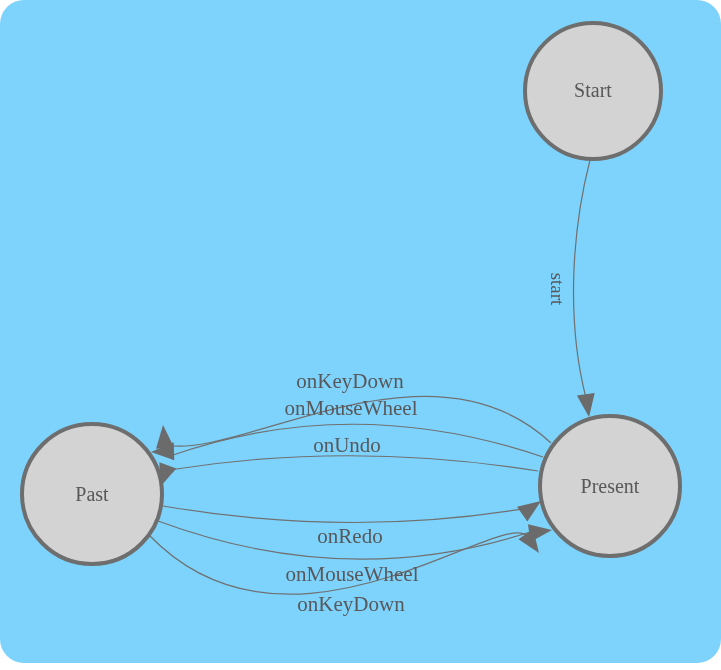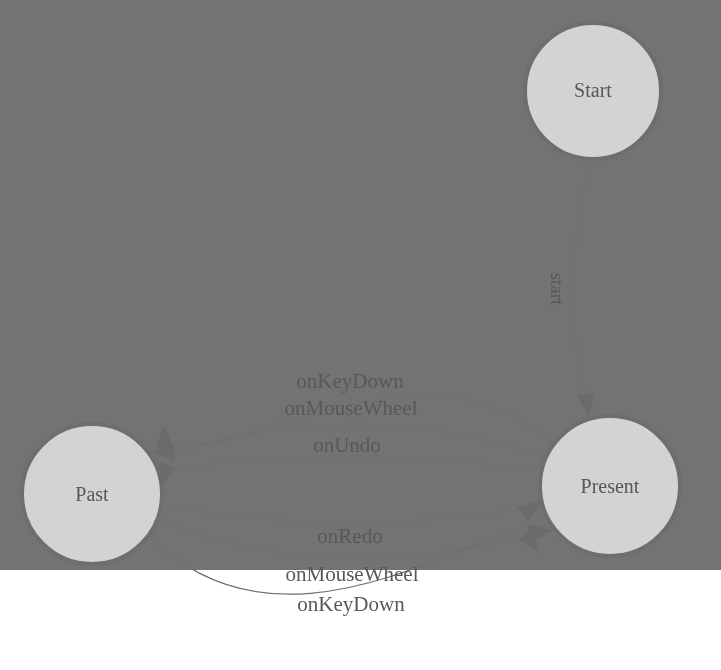--- a/index.html
+++ b/index.html
@@ -7,22 +7,23 @@
     padding: 0;
     background: #ffffff;
     width: 721px;
     height: 670px;
     overflow: hidden;
     font-family: "Liberation Serif", "DejaVu Serif", serif;
   }
   .stage {
     position: relative;
     width: 721px;
-    height: 570px;
-    background: #737373;
+    height: 663px;
+    background: #7dd3fc;
+    border-radius: 24px;
   }
   svg { display: block; }
   .edge {
     fill: none;
     stroke: #707070;
     stroke-width: 1.2;
   }
   .node-circle {
     stroke: #6e6e6e;
     stroke-width: 4;

